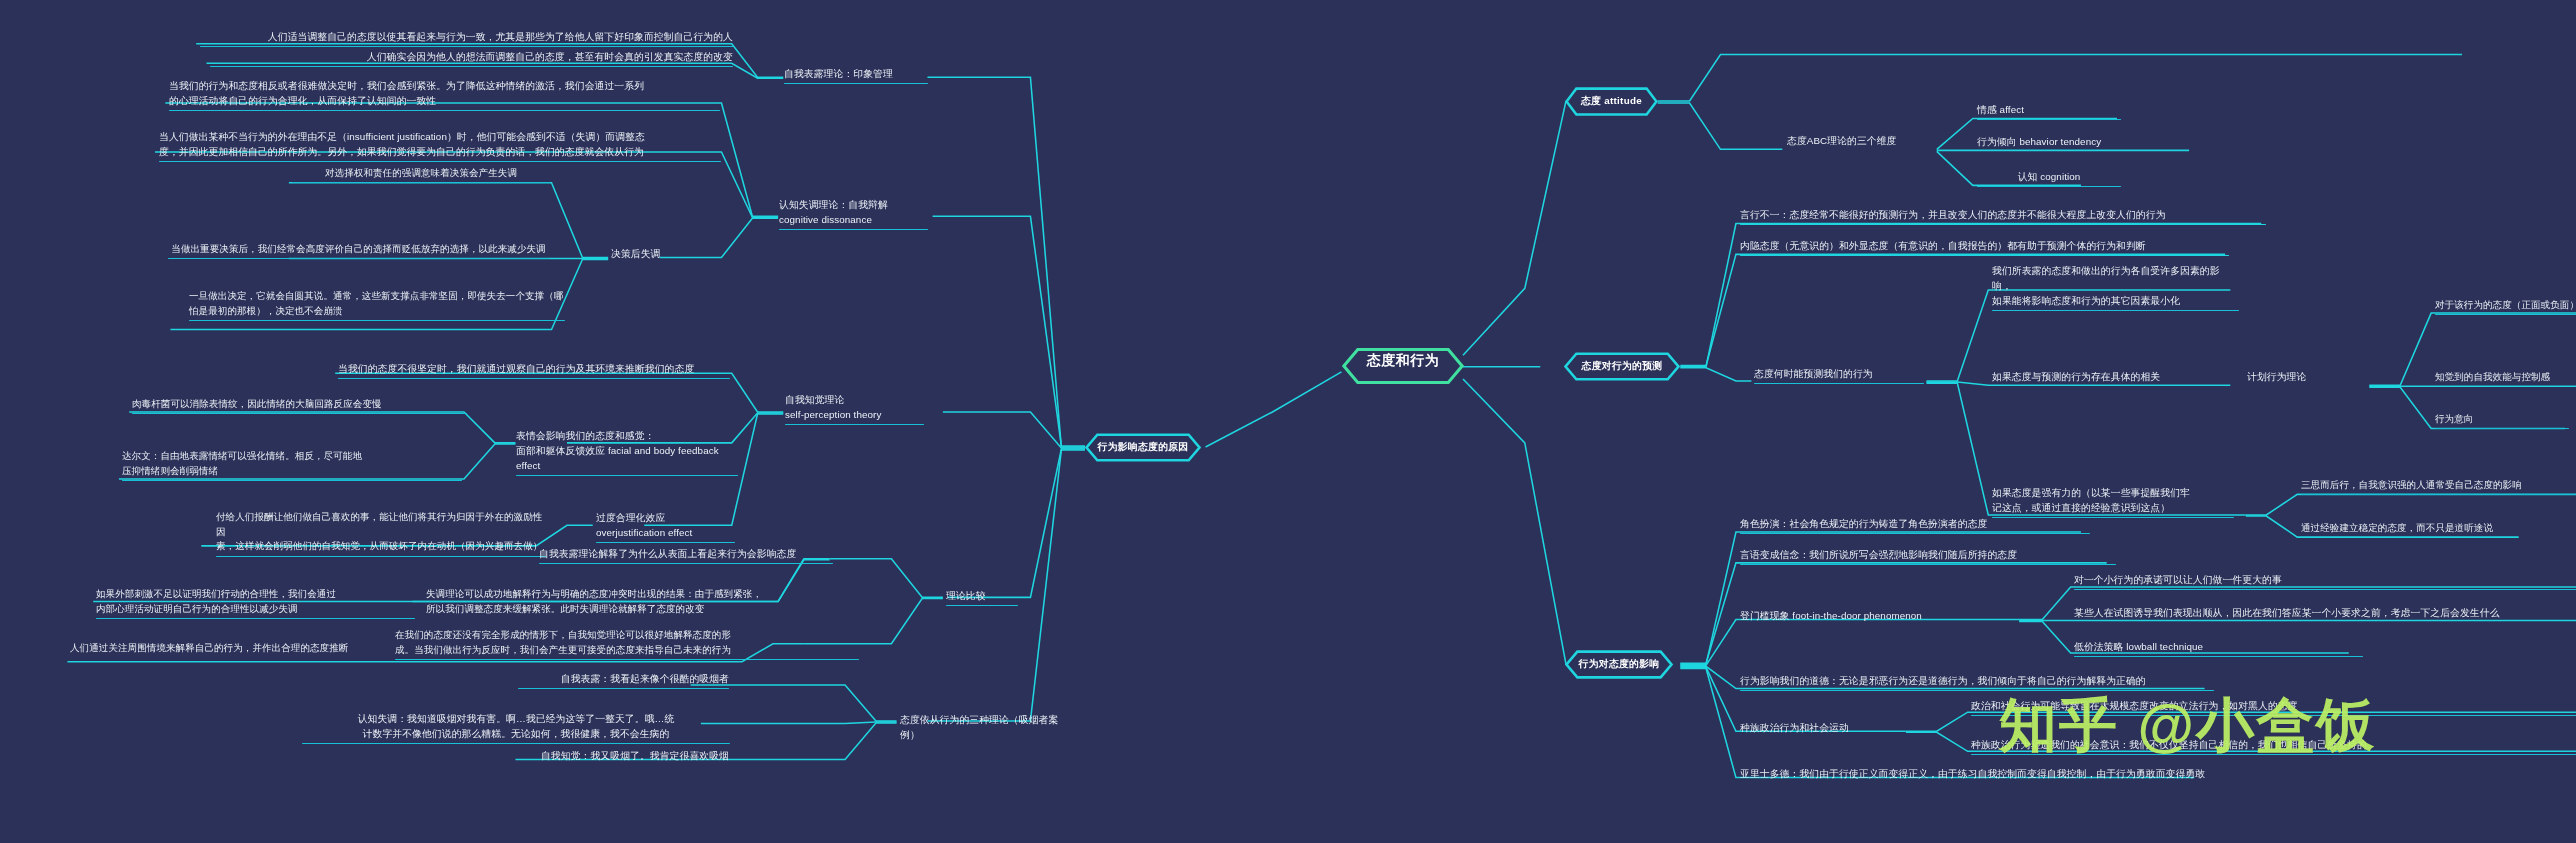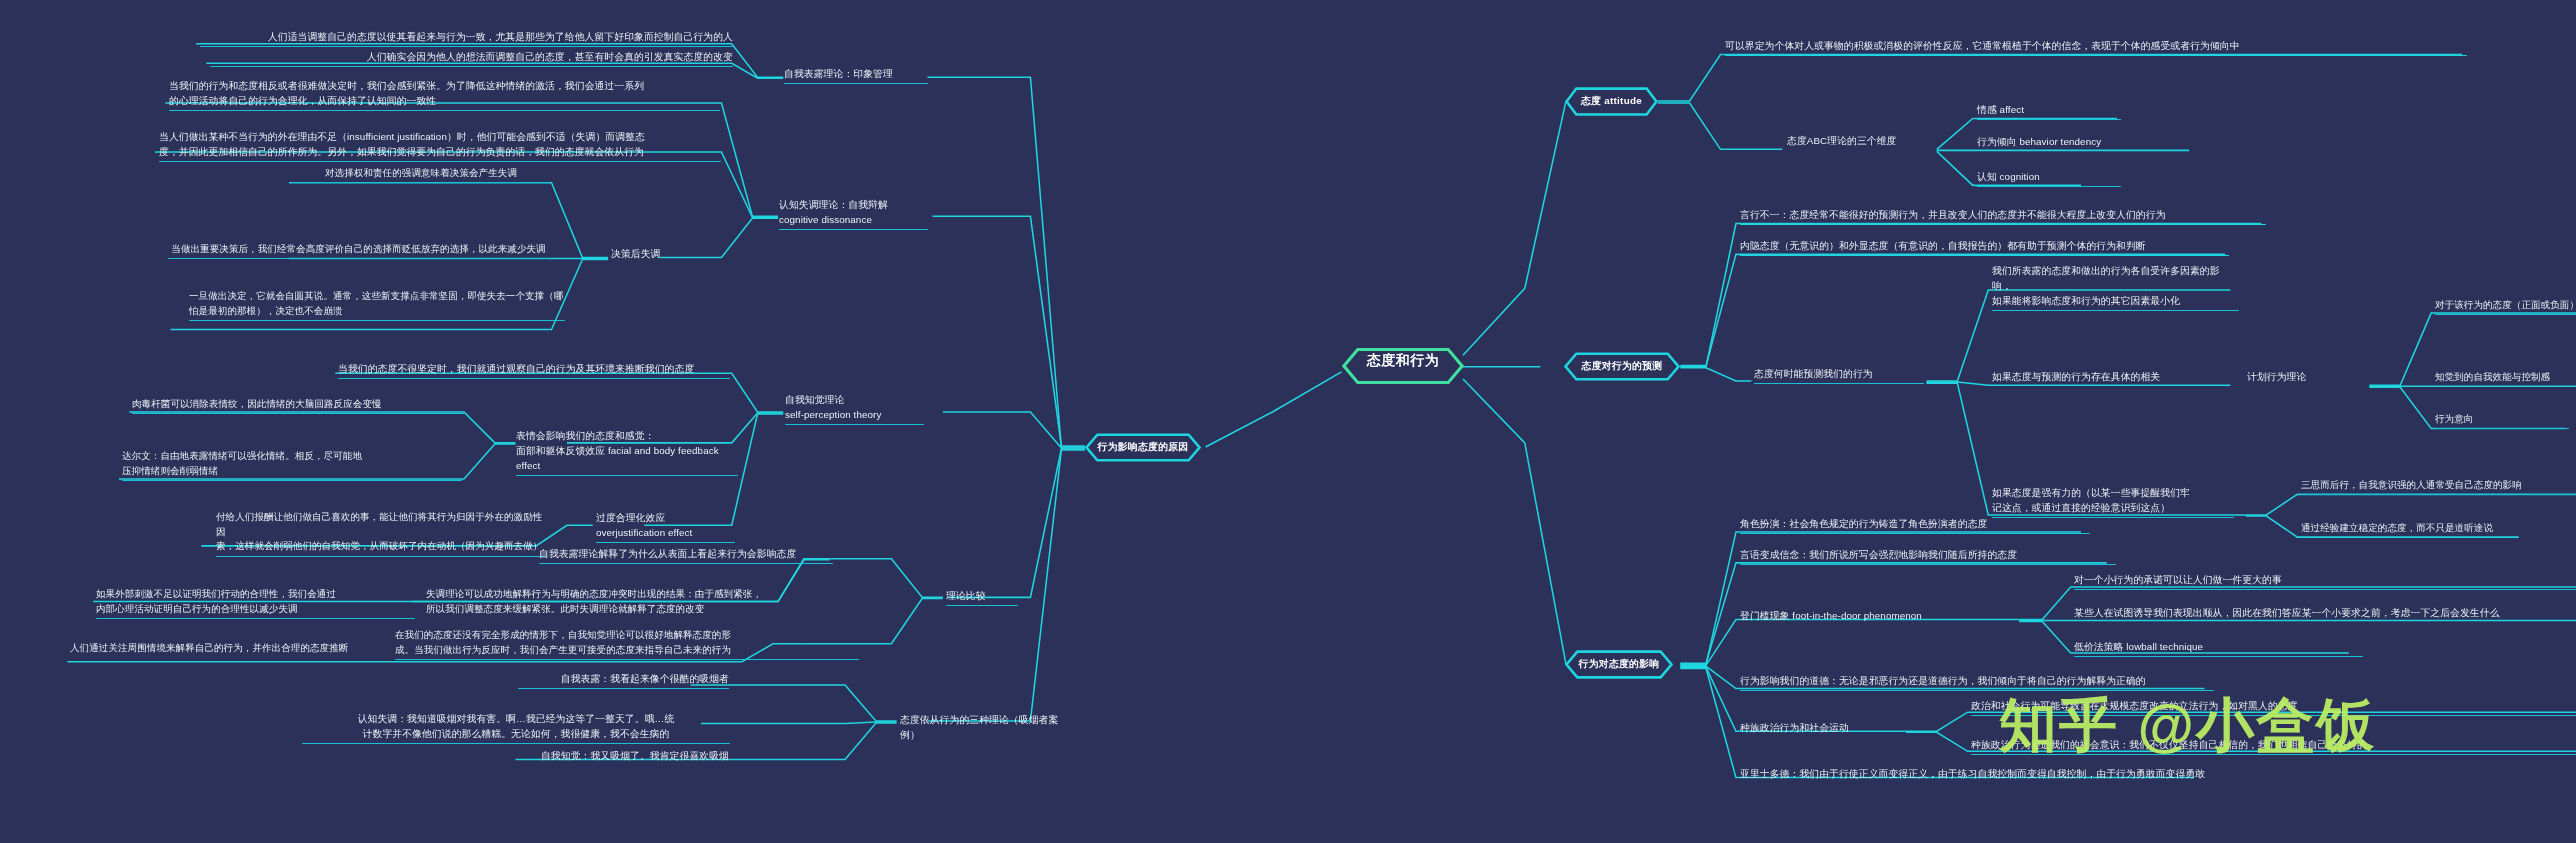--- a/index.html
+++ b/index.html
@@ -164,37 +164,33 @@
     <span class="label">态度和行为</span>
   </div>
 
   <div class="hexnode" style="left:1565px;top:87px;text-align:center;">
     <svg width="93" height="29" viewBox="0 0 180 56" style="position:absolute;inset:0;">
       <polygon points="22,3 158,3 177,28 158,53 22,53 3,28" fill="none" stroke="#1fd6e0" stroke-width="5"></polygon>
     </svg>
     <span class="label">态度 attitude</span>
   </div>
 
-  <div class="node lvl1" style="left:1725px;top:38px;width:742px;">
-    <span class="txt">可以界定为个体对人或事物的积极或消极的评价性反应，它通常根植于个体的信念，表现于个体的感受或者行为倾向中</span>
-    <div class="ul"></div>
-  </div>
 
   <div class="node lvl1" style="left:1787px;top:133px;width:155px;">
     <span class="txt">态度ABC理论的三个维度</span>
   </div>
 
   <div class="node lvl2" style="left:1977px;top:102px;width:144px;">
     <span class="txt">情感 affect</span>
     <div class="ul thin"></div>
   </div>
   <div class="node lvl2" style="left:1977px;top:134px;width:216px;">
     <span class="txt">行为倾向 behavior tendency</span>
   </div>
-  <div class="node lvl2" style="left:1977px;top:169px;width:144px;">
+  <div class="node lvl2" style="left:1977px;top:169px;width:144px;text-align:center;">
     <span class="txt">认知 cognition</span>
     <div class="ul thin"></div>
   </div>
 
   <div class="hexnode wider" style="left:1564px;top:352px;">
     <svg width="116" height="29" viewBox="0 0 226 56" style="position:absolute;inset:0;">
       <polygon points="24,3 202,3 223,28 202,53 24,53 3,28" fill="none" stroke="#1fd6e0" stroke-width="5"></polygon>
     </svg>
     <span class="label">态度对行为的预测</span>
   </div>

